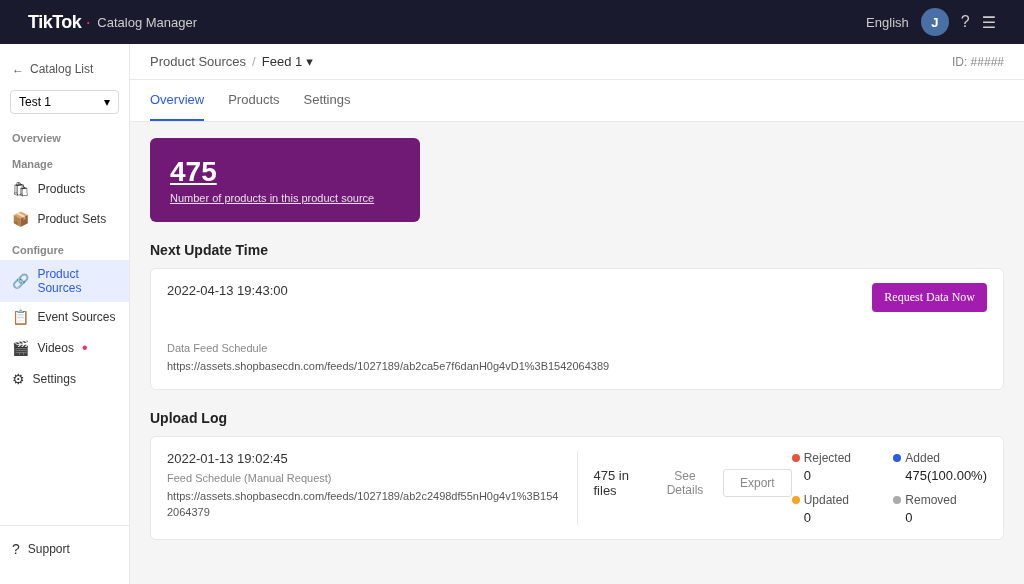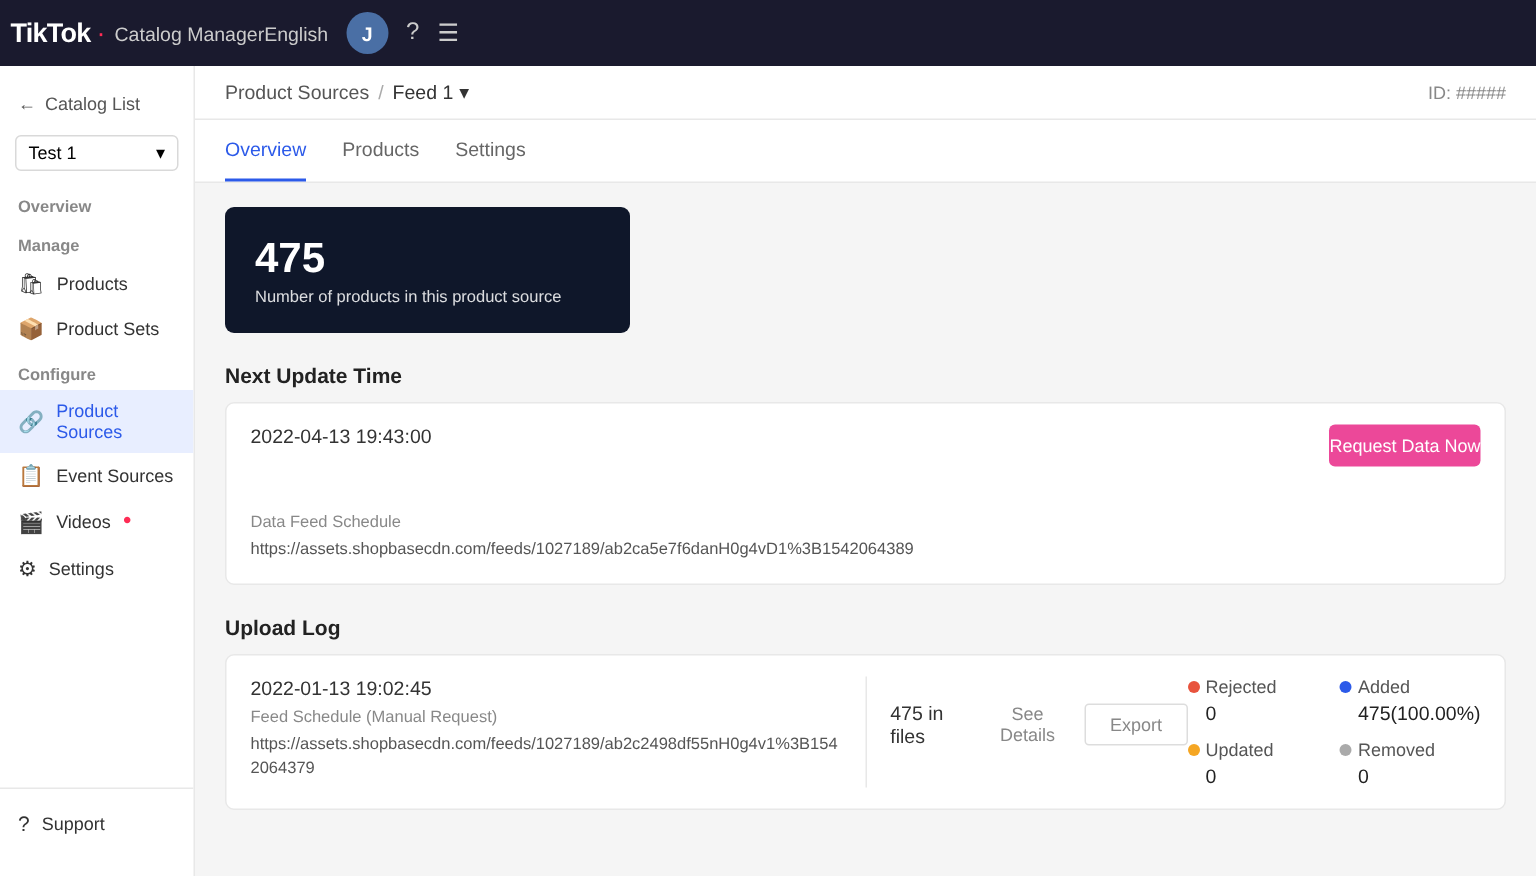--- a/index.html
+++ b/index.html
@@ -4,23 +4,23 @@
   <style>
     * { box-sizing: border-box; margin: 0; padding: 0; }
     body { font-family: -apple-system, BlinkMacSystemFont, 'Segoe UI', sans-serif; font-size: 13px; background: #f5f5f5; display: flex; flex-direction: column; height: 584px; overflow: hidden; }
 
     
     .topnav {
       background: #1a1a2e;
       height: 44px;
       display: flex;
       align-items: center;
-      padding: 0 7px;
+      padding: 0 28px;
       flex-shrink: 0;
-      justify-content: flex-start;
+      justify-content: space-between;
     }
     .topnav-left { display: flex; align-items: center; gap: 6px; }
     .tiktok-logo { display: flex; align-items: center; gap: 4px; }
     .tiktok-logo-text { color: white; font-size: 18px; font-weight: 700; letter-spacing: -0.5px; }
     .tiktok-logo-dot { color: #fe2c55; font-size: 18px; }
     .catalog-label { color: #ccc; font-size: 13px; }
     .topnav-right { display: flex; align-items: center; gap: 12px; }
     .lang-btn { color: #ccc; font-size: 13px; cursor: pointer; }
     .avatar-circle { width: 28px; height: 28px; border-radius: 50%; background: #4a6fa5; display: flex; align-items: center; justify-content: center; color: white; font-size: 13px; font-weight: 600; cursor: pointer; }
     .nav-icon { color: #ccc; font-size: 16px; cursor: pointer; }
@@ -48,34 +48,34 @@
 
     
     .tabs-bar { background: #fff; padding: 0 20px; display: flex; gap: 24px; border-bottom: 1px solid #e8e8e8; }
     .tab { padding: 12px 0; font-size: 13px; color: #666; cursor: pointer; border-bottom: 2px solid transparent; }
     .tab.active { color: #2c5ae9; border-bottom: 2px solid #2c5ae9; font-weight: 500; }
 
     
     .inner-content { padding: 16px 20px; }
 
     
-    .stats-card { background: #0f172a; border-radius: 6px; padding: 18px 20px; width: 270px; color: white; margin-bottom: 20px; }
+    .stats-card { background: #701a75; border-radius: 6px; padding: 18px 20px; width: 270px; color: white; margin-bottom: 20px; text-decoration: underline; }
     .stats-number { font-size: 28px; font-weight: 700; }
     .stats-label { font-size: 11px; opacity: 0.85; margin-top: 4px; }
 
     
     .section-title { font-size: 14px; font-weight: 600; color: #222; margin-bottom: 10px; }
 
     
     .update-card { background: #fff; border-radius: 6px; border: 1px solid #e8e8e8; padding: 14px 16px; margin-bottom: 20px; display: flex; align-items: flex-start; justify-content: space-between; }
     .update-card-left { flex: 1; }
     .update-time { font-size: 13px; color: #333; margin-bottom: 6px; }
     .update-schedule-label { font-size: 11px; color: #888; margin-bottom: 4px; margin-top: 44px; }
     .update-url { font-size: 11px; color: #555; word-break: break-all; line-height: 1.5; }
-    .request-btn { background: #ec4899; color: white; border: none; border-radius: 4px; padding: 7px 0; font-size: 12px; cursor: pointer; white-space: nowrap; flex-shrink: 0; margin-left: 12px; }
+    .request-btn { background: #a21caf; color: white; border: none; border-radius: 4px; padding: 7px 12px; font-size: 12px; cursor: pointer; white-space: nowrap; flex-shrink: 0; margin-left: 12px; font-family: Liberation Serif, serif; }
 
     
     .upload-log-card { background: #fff; border-radius: 6px; border: 1px solid #e8e8e8; padding: 14px 16px; display: flex; gap: 0; }
     .upload-log-left { flex: 1; border-right: 1px solid #e8e8e8; padding-right: 16px; }
     .upload-log-right { flex: 1; padding-left: 16px; display: flex; flex-direction: row; }
     .upload-log-time { font-size: 13px; color: #333; margin-bottom: 6px; }
     .upload-log-schedule { font-size: 11px; color: #888; margin-bottom: 4px; }
     .upload-log-url { font-size: 11px; color: #555; word-break: break-all; line-height: 1.5; }
 
     .upload-stats-header { display: flex; align-items: center; justify-content: space-between; margin-bottom: 10px; }

